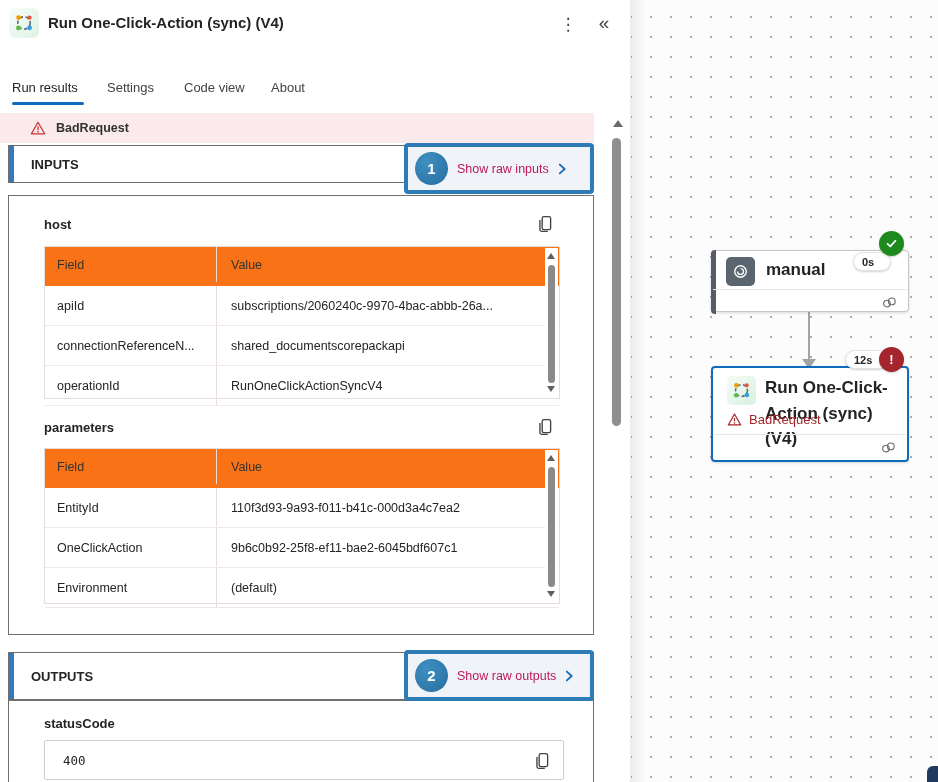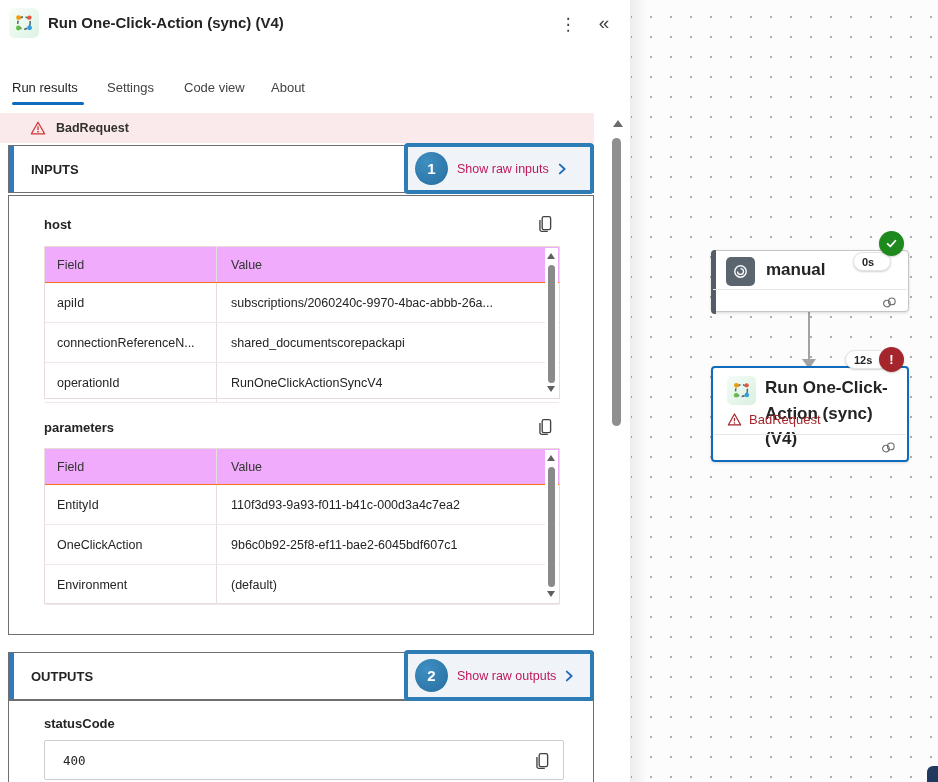--- a/index.html
+++ b/index.html
@@ -39,21 +39,21 @@
   .callout-circle { width:33px; height:33px; border-radius:50%; margin-left:7px; flex:0 0 auto;
                     background:radial-gradient(circle at 35% 30%,#3f8fc2,#276d9f); color:#fff;
                     font-size:15px; font-weight:700; display:flex; align-items:center; justify-content:center; }
   .show-raw-label { font-size:12.5px; color:#be185d; margin-left:9px; white-space:nowrap; }
   .chev { width:14px; height:14px; margin-left:6px; }
 
   .field-label { position:absolute; left:44px; font-size:13px; font-weight:700; color:#242424; }
   .copy-btn { position:absolute; width:18px; height:18px; cursor:pointer; }
 
   .tbl { position:absolute; left:44px; width:516px; border:1px solid #e7dcdc; background:#fff; }
-  .tbl-head { display:flex; background:#f0abfc; border-bottom:1px solid #f97316; }
+  .tbl-head { display:flex; background:#f97316; border-bottom:4px solid #f97316; }
   .tbl-row  { display:flex; border-bottom:1px solid #f0e8e8; }
   .tbl-row:last-child { border-bottom:none; }
   .cell-f { width:172px; border-right:1px solid #e7dddd; padding-left:12px; display:flex; align-items:center;
             font-size:12.5px; color:#242424; overflow:hidden; white-space:nowrap; }
   .cell-v { flex:1; padding-left:14px; padding-right:16px; display:flex; align-items:center;
             font-size:12.5px; color:#242424; overflow:hidden; white-space:nowrap; }
   .tbl-head .cell-f,.tbl-head .cell-v { height:35px; color:#333; }
   .tbl-row .cell-f,.tbl-row .cell-v { height:39px; }
 
   .tbl-scroll { position:absolute; right:1px; top:1px; bottom:1px; width:13px; background:#fff; }
@@ -139,21 +139,21 @@
         <path d="M8 2.2 L14.6 13.8 H1.4 Z" fill="none" stroke="#d13438" stroke-width="1.3" stroke-linejoin="round"></path>
         <line x1="8" y1="6.3" x2="8" y2="9.9" stroke="#d13438" stroke-width="1.3"></line>
         <circle cx="8" cy="11.7" r="0.85" fill="#d13438"></circle>
       </svg>
       <span class="banner-text">BadRequest</span>
     </div>
 
     <div class="main-scroll-up"></div>
     <div class="main-scroll-thumb"></div>
 
-    <div class="section-header" style="top:145px; height:48px;padding-left:36px;">
+    <div class="section-header" style="top:145px; height:38px;padding-left:36px;">
       <div class="accent-bar"></div>
       <div class="section-title">INPUTS</div>
     </div>
 
     <div class="highlight-box" style="top:143px;">
       <div class="callout-circle">1</div>
       <span class="show-raw-label">Show raw inputs</span>
       <svg class="chev" viewBox="0 0 16 16">
         <path d="M5.5 3 L11 8 L5.5 13" fill="none" stroke="#1f6cb5" stroke-width="2.2" stroke-linecap="round" stroke-linejoin="round"></path>
       </svg>

